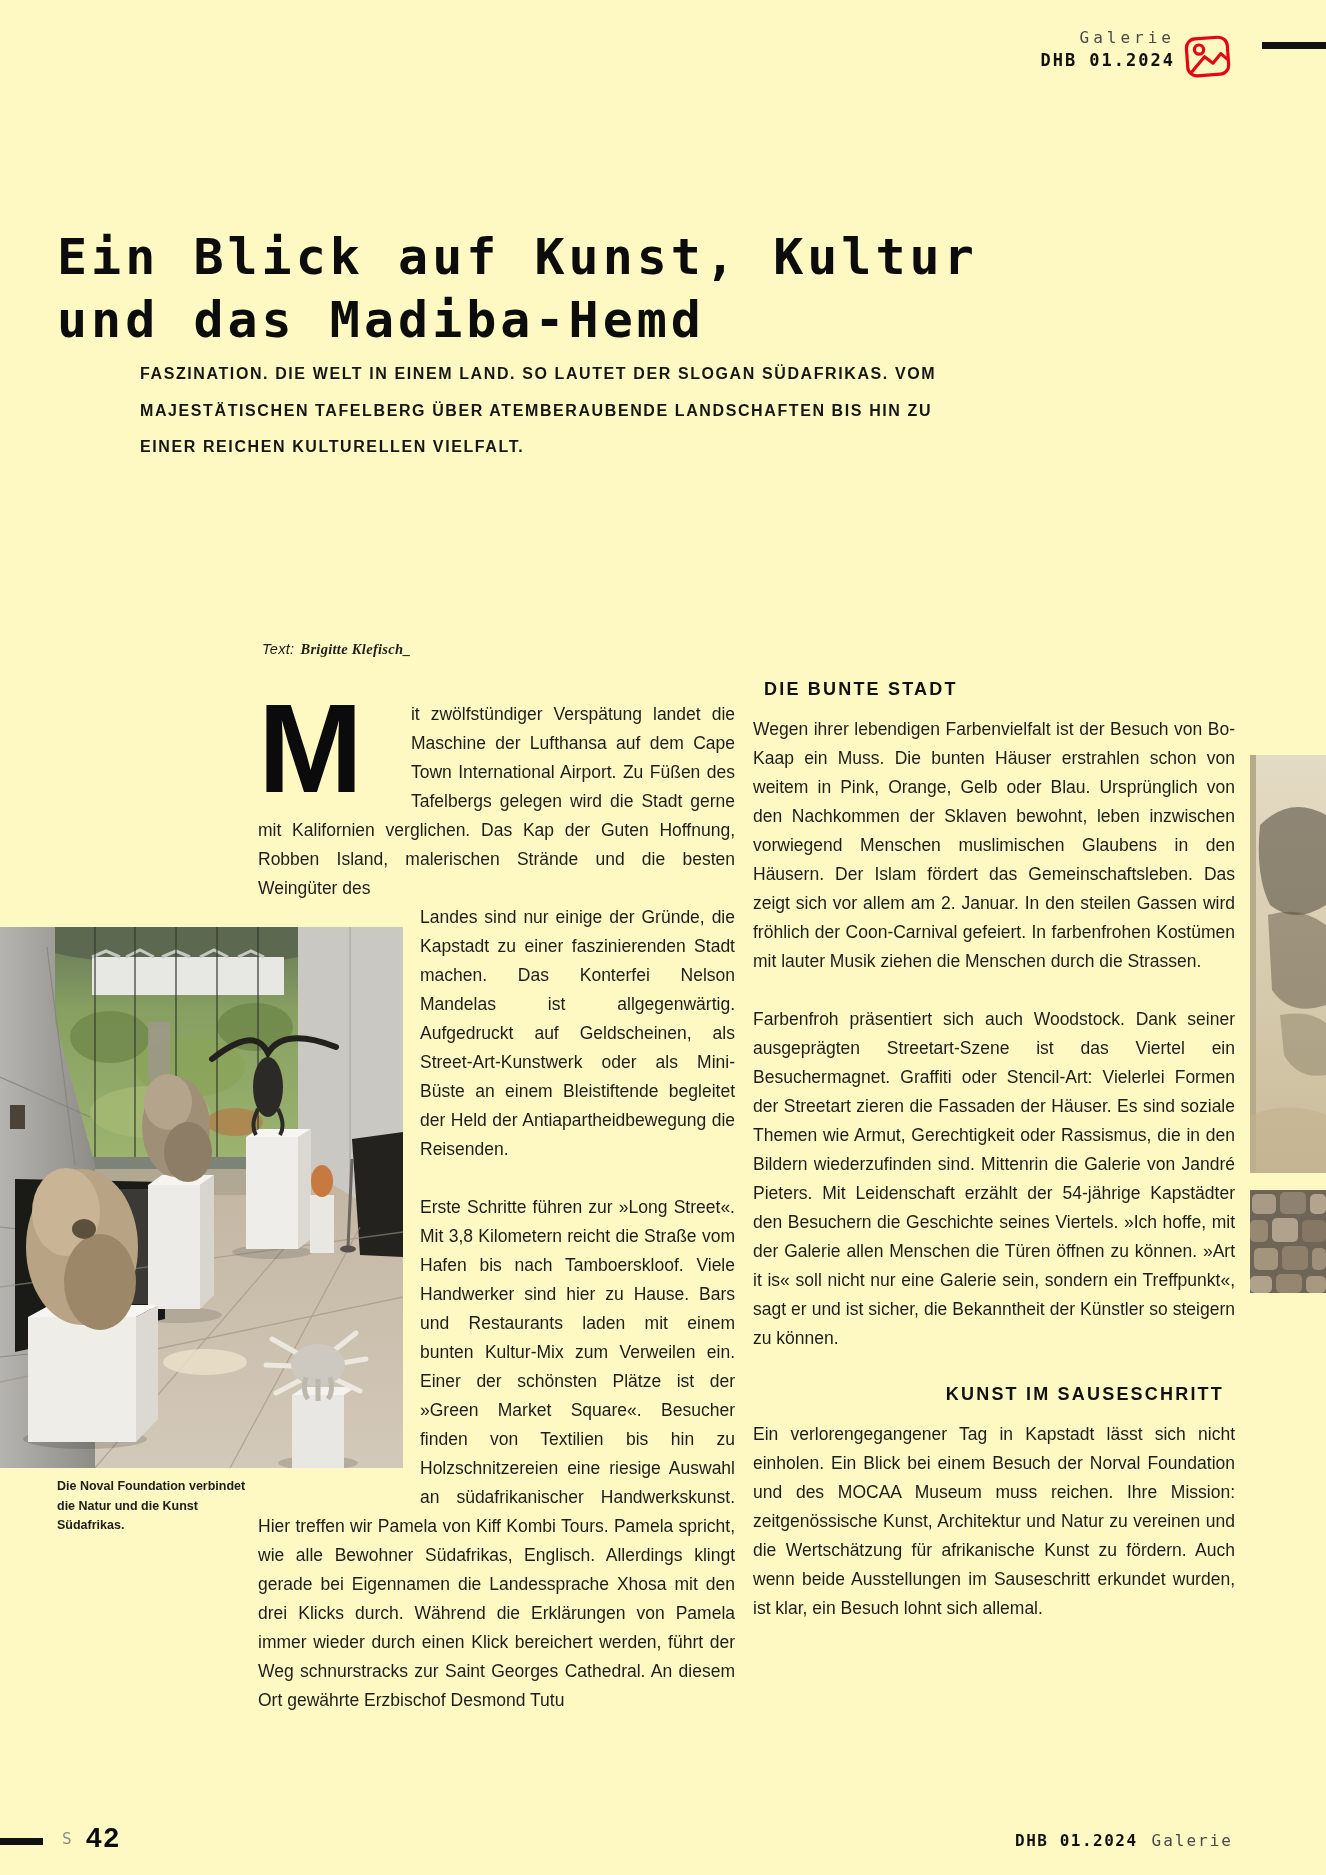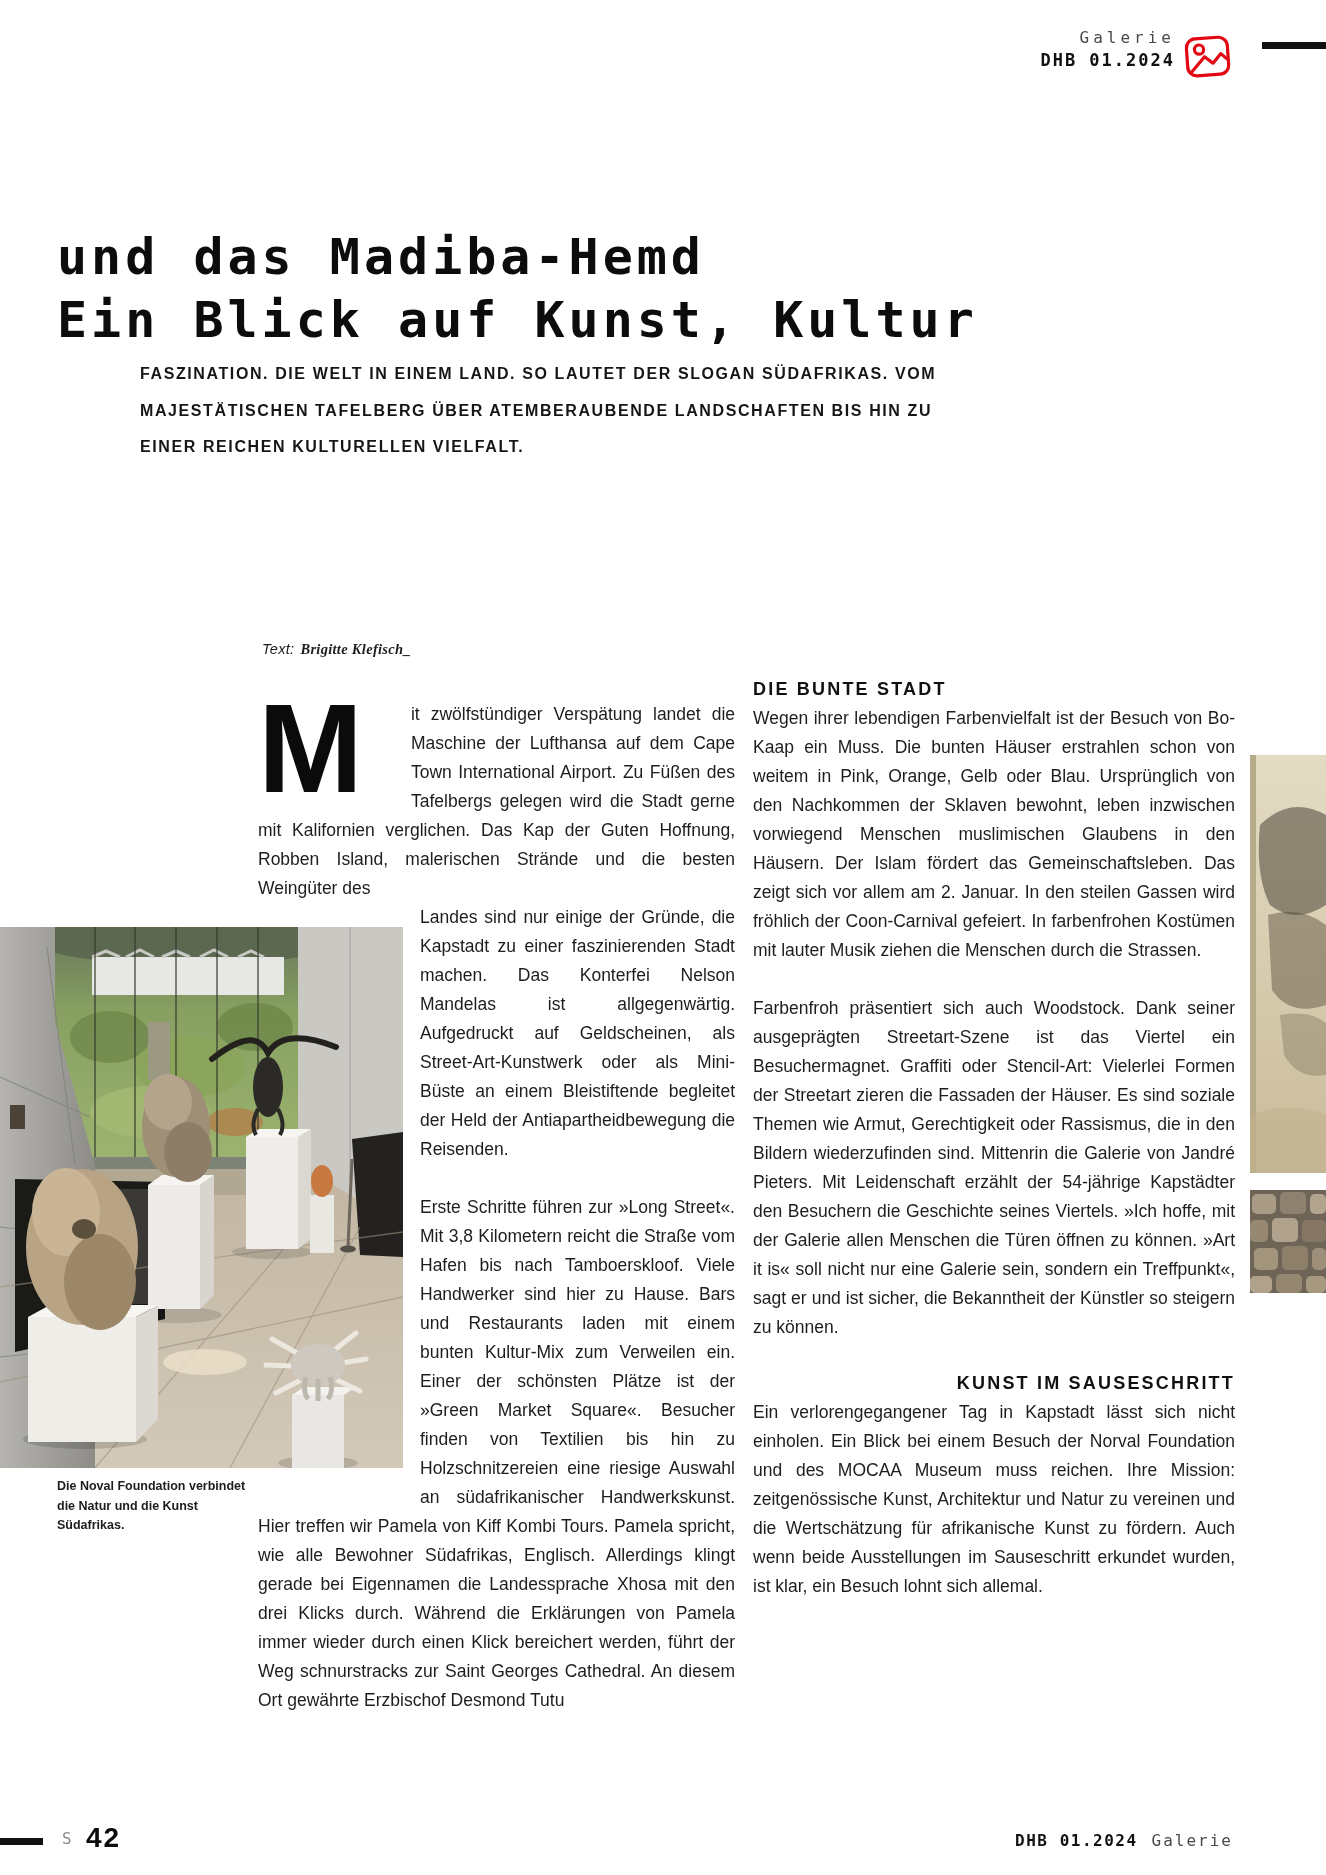--- a/index.html
+++ b/index.html
@@ -1,19 +1,19 @@
 <!DOCTYPE html>
 <html lang="de"><head>
 <meta charset="utf-8">
 <style>
   html,body{margin:0;padding:0;background:#e9e9e9;}
   .page{
     position:relative;
     width:1326px;height:1875px;
-    background:#ffffff;
+    background:#fef9c3;
     margin:0 auto;
     overflow:hidden;
     font-family:"Liberation Sans",sans-serif;
     color:#1d1d1b;
   }
   
   .topbar-line{position:absolute;top:42px;right:0;width:64px;height:7px;background:#111;}
   .header-meta{position:absolute;top:28px;right:151px;text-align:right;}
   .section-label{
     font-family:"DejaVu Sans Mono",monospace;
@@ -46,21 +46,21 @@
   .para-gap{margin-top:29px !important;}
   .dropcap{
     float:left;
     font-family:"Liberation Sans",sans-serif;font-weight:bold;
     font-size:126px;line-height:88px;
     margin:5px 48px 0 0;color:#0b0b0b;
   }
   .photo-spacer{float:left;width:162px;height:594px;}
   .subhead{
     font-size:18px;font-weight:bold;letter-spacing:2.2px;
-    line-height:29px;margin:0;color:#111;text-align:left;
+    line-height:29px;margin:11px;color:#111;text-align:left;
   }
   .subhead.first{margin-top:35px;}
   .subhead.second{margin-top:27px;text-align:right;}
   
   .photo-gallery{position:absolute;left:0;top:927px;width:403px;height:541px;}
   .strip-wall{position:absolute;left:1250px;top:755px;width:76px;height:418px;}
   .strip-cobbles{position:absolute;left:1250px;top:1190px;width:76px;height:103px;}
   .caption{
     position:absolute;left:57px;top:1477px;width:205px;
     font-size:12.5px;line-height:19.5px;font-weight:bold;color:#1d1d1b;
@@ -87,22 +87,22 @@
     <svg viewBox="0 0 50 48" width="50" height="48">
       <g transform="rotate(-4 25 24)" fill="none" stroke="#e30613" stroke-width="3.2" stroke-linecap="round" stroke-linejoin="round">
         <rect x="4" y="6" width="41" height="37" rx="9"></rect>
         <circle cx="16.5" cy="17" r="4.6"></circle>
         <path d="M7.5,39 L21.5,24.5 L29.5,31.5 L38,22.5 L44,28.5"></path>
       </g>
     </svg>
   </div>
 
   <h1 class="title">
+    <span style="display:block">Ein Blick auf Kunst, Kultur</span>
     <span style="display:block">und das Madiba-Hemd</span>
-    <span style="display:block">Ein Blick auf Kunst, Kultur</span>
   </h1>
   <div class="lead">FASZINATION. DIE WELT IN EINEM LAND. SO LAUTET DER SLOGAN SÜDAFRIKAS. VOM MAJESTÄTISCHEN TAFELBERG ÜBER ATEMBERAUBENDE LANDSCHAFTEN BIS HIN ZU EINER REICHEN KULTURELLEN VIELFALT.</div>
   <div class="byline">
     <span>Text:</span><span class="author">Brigitte Klefisch_</span>
   </div>
 
   <div class="col-left body-text">
     <p><span class="dropcap">M</span><span>it zwölfstündiger Verspätung landet die Maschine der Lufthansa auf dem Cape Town International Airport. Zu Füßen des Tafelbergs gelegen wird die Stadt gerne mit Kalifornien verglichen. Das Kap der Guten Hoffnung, Robben Island, malerischen Strände und die besten Weingüter des</span></p>
     <div class="photo-spacer"></div>
     <p>Landes sind nur einige der Gründe, die Kapstadt zu einer faszinierenden Stadt machen. Das Konterfei Nelson Mandelas ist allgegenwärtig. Aufgedruckt auf Geldscheinen, als Street-Art-Kunstwerk oder als Mini-Büste an einem Bleistiftende begleitet der Held der Antiapartheidbewegung die Reisenden.</p>

